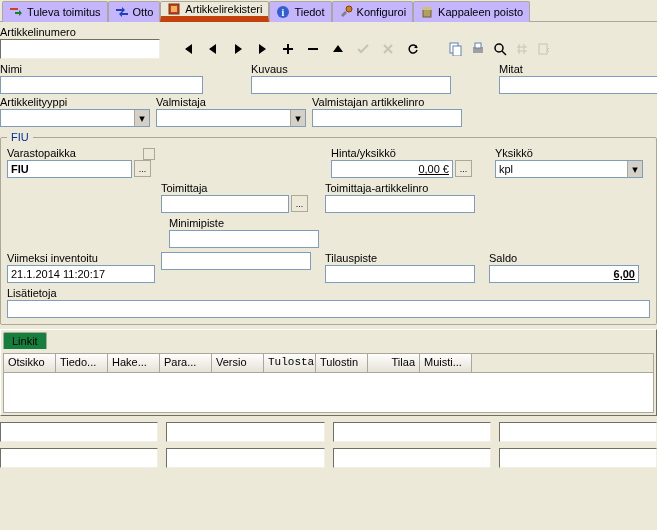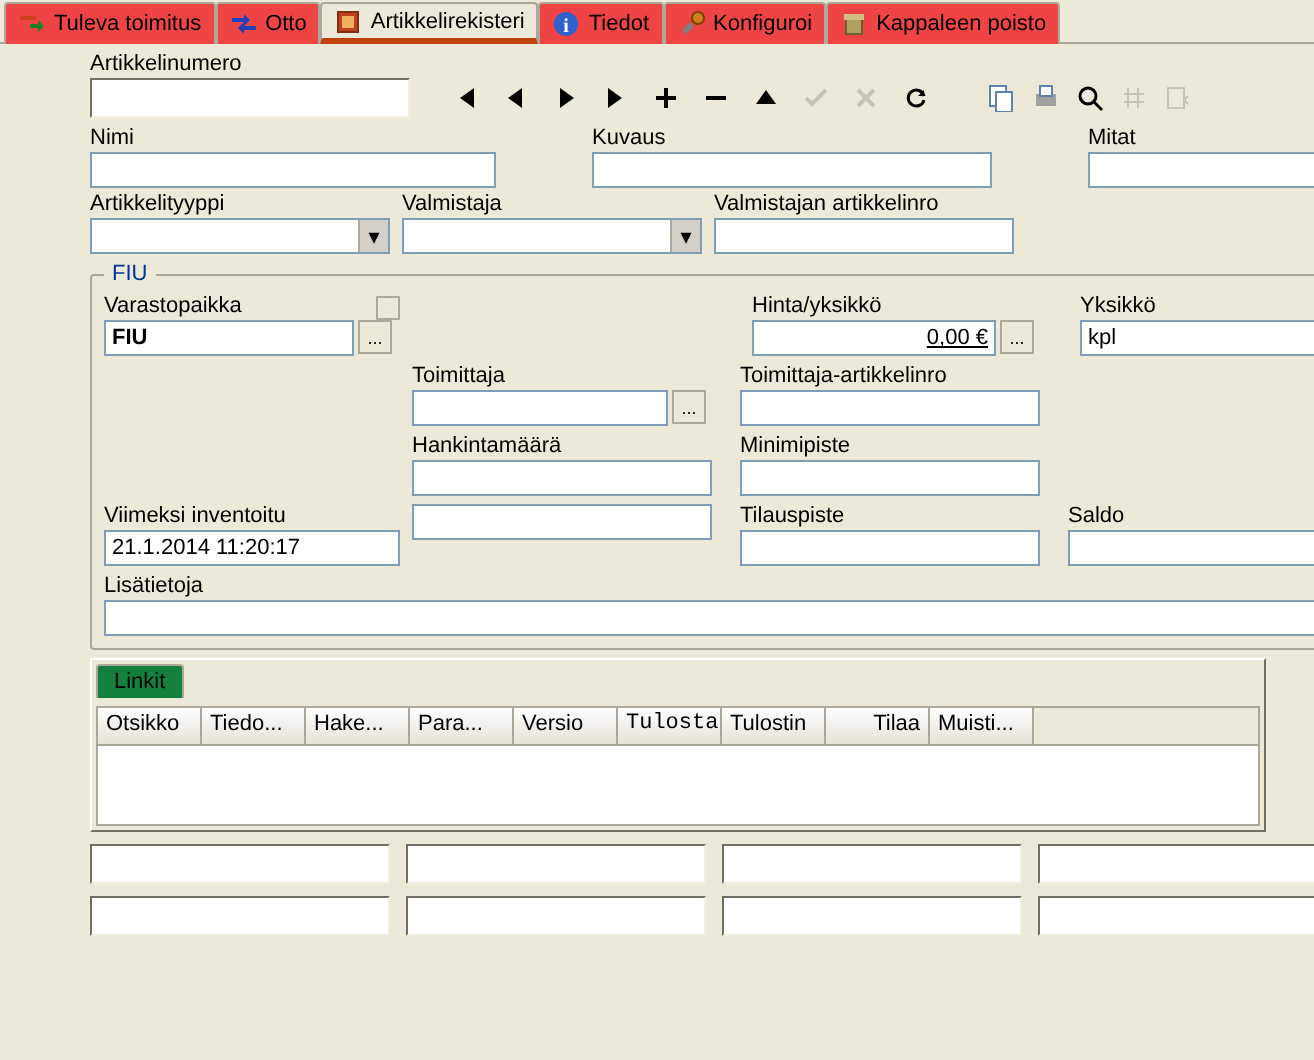--- a/index.html
+++ b/index.html
@@ -19,34 +19,34 @@
     padding-left: 2px;
     height: 22px;
   }
   .tab {
     display: flex;
     align-items: center;
     gap: 4px;
     padding: 3px 6px;
     border: 1px solid #aca899;
     border-bottom: none;
-    background: #ef4444;
+    background: #c4b5fd;
     margin-right: 0px;
     position: relative;
     top: 1px;
     cursor: pointer;
     border-radius: 2px 2px 0 0;
   }
   .tab.active {
     background: #ece9d8;
-    border-bottom: 3px solid #c2410c;
+    border-bottom: 6px solid #c2410c;
     z-index: 2;
   }
   .tab-icon { width: 14px; height: 14px; display:flex; align-items:center; justify-content:center; }
-  .content { padding: 4px 24px; margin-left: 21px; }
+  .content { padding: 4px 0; }
   .label { font-size: 11px; color: #000; margin-bottom: 1px; }
   .row { display: flex; gap: 6px; margin-bottom: 2px; }
   input[type=text], select.combo, .textbox {
     border: 1px solid #7f9db9;
     background: #fff;
     font-family: Tahoma, Arial, sans-serif;
     font-size: 11px;
     padding: 1px 3px;
     height: 18px;
   }
@@ -354,24 +354,20 @@
         </div>
       </div>
       <div style="width:150px;margin-left:8px;">
         <div class="label">Toimittaja-artikkelinro</div>
         <input type="text" class="textbox" style="width: 150px;" value="">
       </div>
     </div>
 
     <div class="row" style="margin-top:4px;">
       <div style="width:148px;"></div>
-      <div style="width:150px;">
-        <div class="label">Hankintamäärä</div>
-        <input type="text" class="textbox" style="width: 150px;" value="">
-      </div>
       <div style="width:150px;margin-left:8px;">
         <div class="label">Minimipiste</div>
         <input type="text" class="textbox" style="width: 150px;" value="">
       </div>
     </div>
 
     <div class="row" style="margin-top:4px;">
       <div style="width:148px;">
         <div class="label">Viimeksi inventoitu</div>
         <input type="text" class="textbox" style="width: 148px;" value="21.1.2014 11:20:17">

